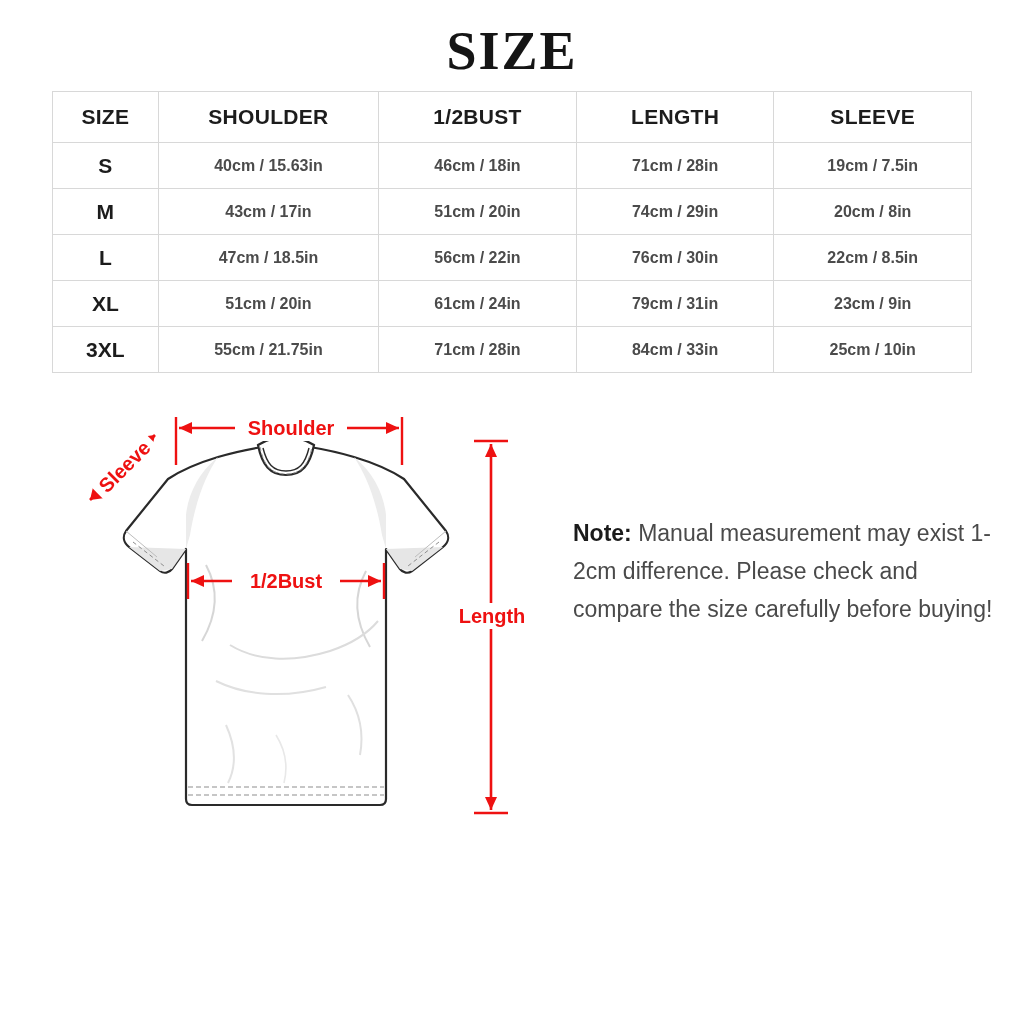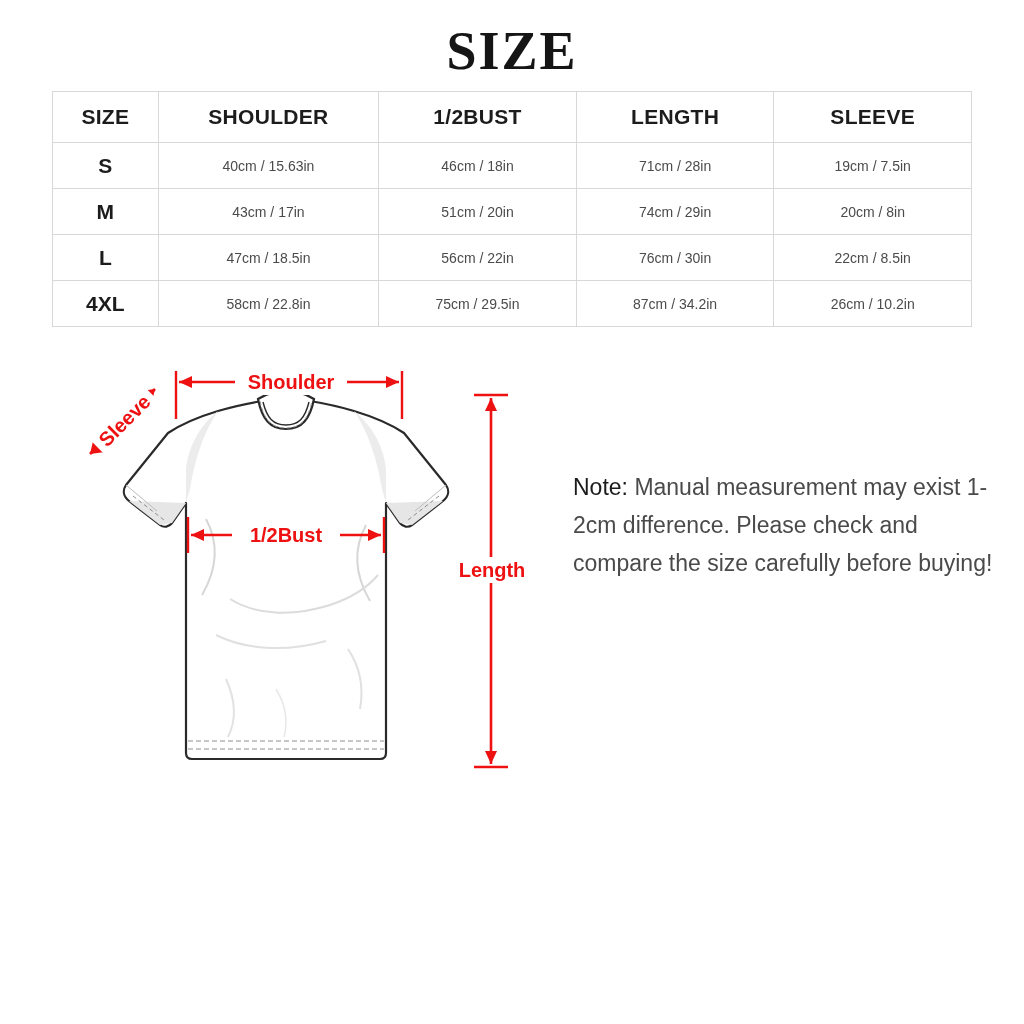--- a/index.html
+++ b/index.html
@@ -36,23 +36,23 @@
   table.size-table {
     border-collapse: collapse;
     width: 100%;
     table-layout: fixed;
   }
   table.size-table td, table.size-table th {
     border: 1px solid #d8d8d8;
     height: 45px;
     text-align: center;
     vertical-align: middle;
-    font-size: 14px;
+    font-size: 16px;
     color: #4b4b4b;
-    font-weight: 400;
+    font-weight: 700;
     padding: 0 4px;
   }
   table.size-table thead th {
     font-weight: 700;
     font-size: 21px;
     color: #1c1c1c;
     height: 50px;
     letter-spacing: 0.3px;
   }
   table.size-table tbody td:first-child {
@@ -84,21 +84,21 @@
     position: absolute;
     left: 573px;
     top: 120px;
     width: 420px;
     font-size: 23px;
     line-height: 1.65;
     color: #4a4a4a;
   }
   .note b {
     color: #1b1b1b;
-    font-weight: 400;
+    font-weight: 700;
   }
 
   
   .svg-label {
     font-family: "Liberation Sans", sans-serif;
     fill: #ee1111;
     font-size: 20px;
     font-weight: 700;
   }
 </style>
@@ -141,25 +141,32 @@
         <td>20cm / 8in</td>
       </tr>
       <tr>
         <td>L</td>
         <td>47cm / 18.5in</td>
         <td>56cm / 22in</td>
         <td>76cm / 30in</td>
         <td>22cm / 8.5in</td>
       </tr>
       <tr>
-        <td>4XL</td>
-        <td>58cm / 22.8in</td>
-        <td>75cm / 29.5in</td>
-        <td>87cm / 34.2in</td>
-        <td>26cm / 10.2in</td>
+        <td>XL</td>
+        <td>51cm / 20in</td>
+        <td>61cm / 24in</td>
+        <td>79cm / 31in</td>
+        <td>23cm / 9in</td>
+      </tr>
+      <tr>
+        <td>3XL</td>
+        <td>55cm / 21.75in</td>
+        <td>71cm / 28in</td>
+        <td>84cm / 33in</td>
+        <td>25cm / 10in</td>
       </tr>
     </tbody>
   </table>
 </div>
 
 <div class="lower">
 
   <div class="shirt-area">
     <svg width="560" height="470" viewBox="0 0 560 470">
 

